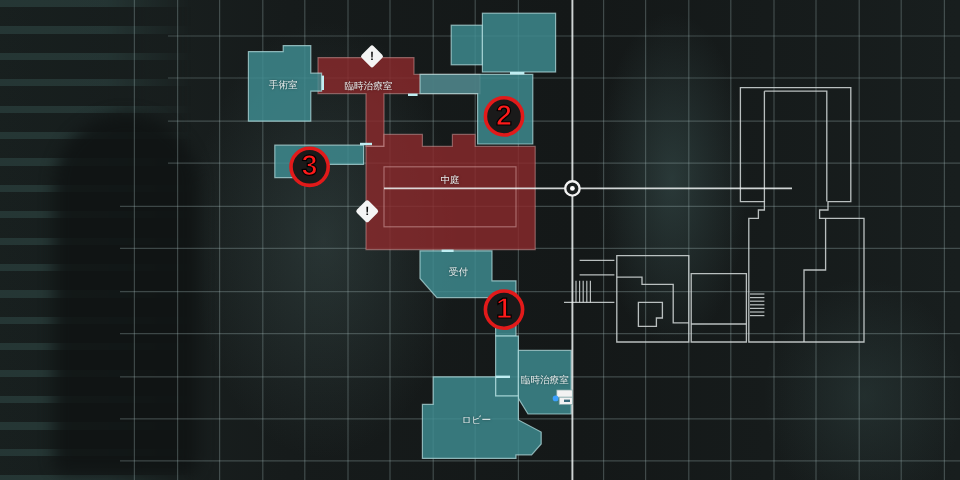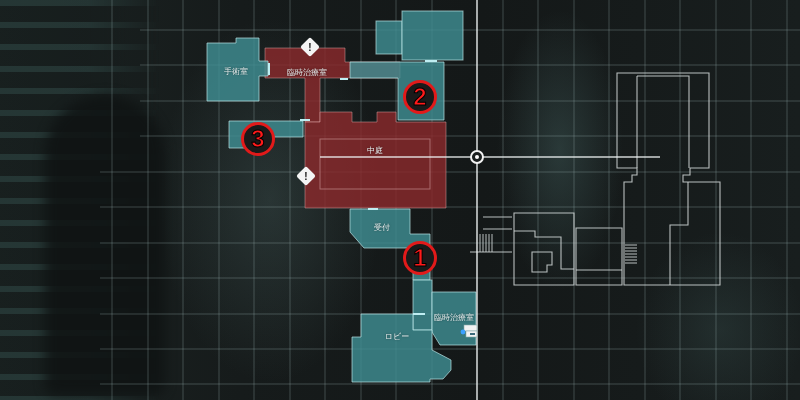--- a/index.html
+++ b/index.html
@@ -129,21 +129,21 @@
       <line x1="477" y1="0" x2="477" y2="400" stroke-opacity="0.85"></line>
       <line x1="320" y1="157" x2="660" y2="157" stroke-opacity="0.85"></line>
     </g>
   </svg>
 
   <div class="room-label" style="left:236px;top:71px">手術室</div>
   <div class="room-label" style="left:307px;top:72px">臨時治療室</div>
   <div class="room-label" style="left:375px;top:150px">中庭</div>
   <div class="room-label" style="left:382px;top:227px">受付</div>
   <div class="room-label" style="left:454px;top:317px">臨時治療室</div>
-  <div class="room-label" style="left:397px;top:336px">ロビー</div>
+  <div class="room-label" style="left:397px;top:350px">ロビー</div>
 
   <div class="alert" style="left:310px;top:47px">
       <span>!</span>
     </div>
   <div class="alert" style="left:306px;top:176px">
       <span>!</span>
     </div>
 
   <svg class="item-icon" style="left:469px;top:331px;width:18px;height:14px;position:absolute;transform:translate(-50%,-50%)" viewBox="0 0 18 14">
     <rect x="4" y="1" width="13" height="6" fill="#f2f2f2" stroke="#8aa" stroke-width="0.6"></rect>

